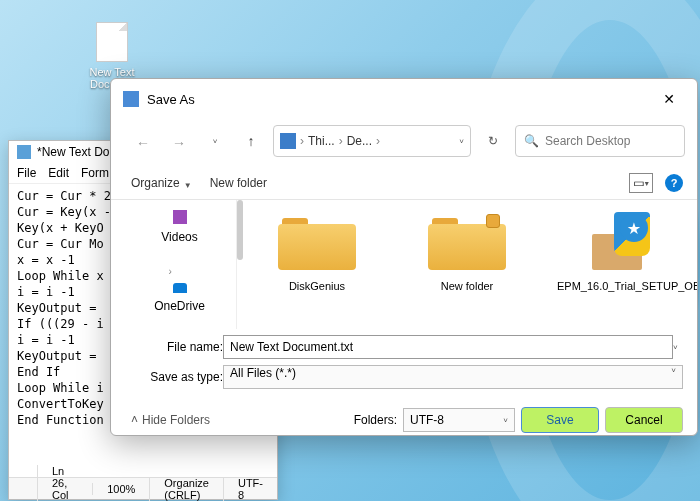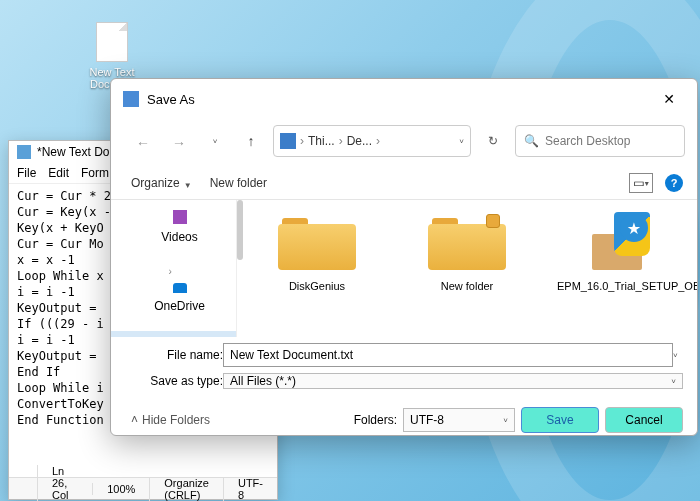--- a/index.html
+++ b/index.html
@@ -51,26 +51,26 @@
 .lock { position:absolute; top:2px; right:6px; width:14px; height:14px; background:#e8a93b; border:1px solid #c78a20; border-radius:3px; z-index:2; }
 .installer { width:78px; height:58px; margin:0 auto 10px; position:relative; }
 .box { position:absolute; bottom:0; left:14px; width:50px; height:36px; background:#d9a96b; border-radius:2px; }
 .shield { position:absolute; top:0; right:6px; width:36px; height:44px; background:linear-gradient(135deg,#2a8fd8 50%,#f5c518 50%); border-radius:4px 4px 8px 8px; }
 .star { position:absolute; top:2px; right:8px; width:28px; height:28px; border-radius:50%; background:#2a8fd8; display:flex; align-items:center; justify-content:center; color:#fff; font-size:16px; }
 .vscroll { position:absolute; left:126px; top:0; width:6px; height:60px; background:#ccc; border-radius:3px; }
 .bottom { padding:6px 14px 8px 28px; }
 .frow { display:flex; align-items:center; margin-bottom:6px; }
 .flabel { width:84px; text-align:right; font-size:12px; }
 .finput { flex:1; height:24px; border:1px solid #999; padding:0 6px; font-size:12px; }
-.fsel { flex:1; height:16px; border:1px solid #bbb; padding:0 6px; font-size:12px; display:flex; align-items:center; justify-content:space-between; background:#fafafa; }
+.fsel { flex:1; height:24px; border:1px solid #bbb; padding:0 6px; font-size:12px; display:flex; justify-content:space-between; background:#fafafa; }
 .actions { display:flex; align-items:center; padding:4px 14px 2px 20px; gap:10px; }
 .hide { display:flex; align-items:center; gap:4px; font-size:12px; color:#555; }
 .enc { margin-left:auto; display:flex; align-items:center; gap:6px; font-size:12px; }
 .encsel { width:112px; height:24px; border:1px solid #bbb; padding:0 6px; display:flex; align-items:center; justify-content:space-between; background:#fafafa; }
-.btn { width:78px; height:26px; border:1px solid #bbb; background:#5eead4; border-radius:4px; font-size:12px; display:flex; align-items:center; justify-content:center; }
+.btn { width:78px; height:26px; border:1px solid #bbb; background:#bef264; border-radius:4px; font-size:12px; display:flex; align-items:center; justify-content:center; }
 .btn.primary { border-color:#4a8bd6; color:#1a5fa8; }
 .carv { font-size:8px; color:#555; }
 </style>
 </head>
 <body>
 
 <div class="wave"></div>
 
 <div class="desktop-icon">
   <div class="doc"></div>

